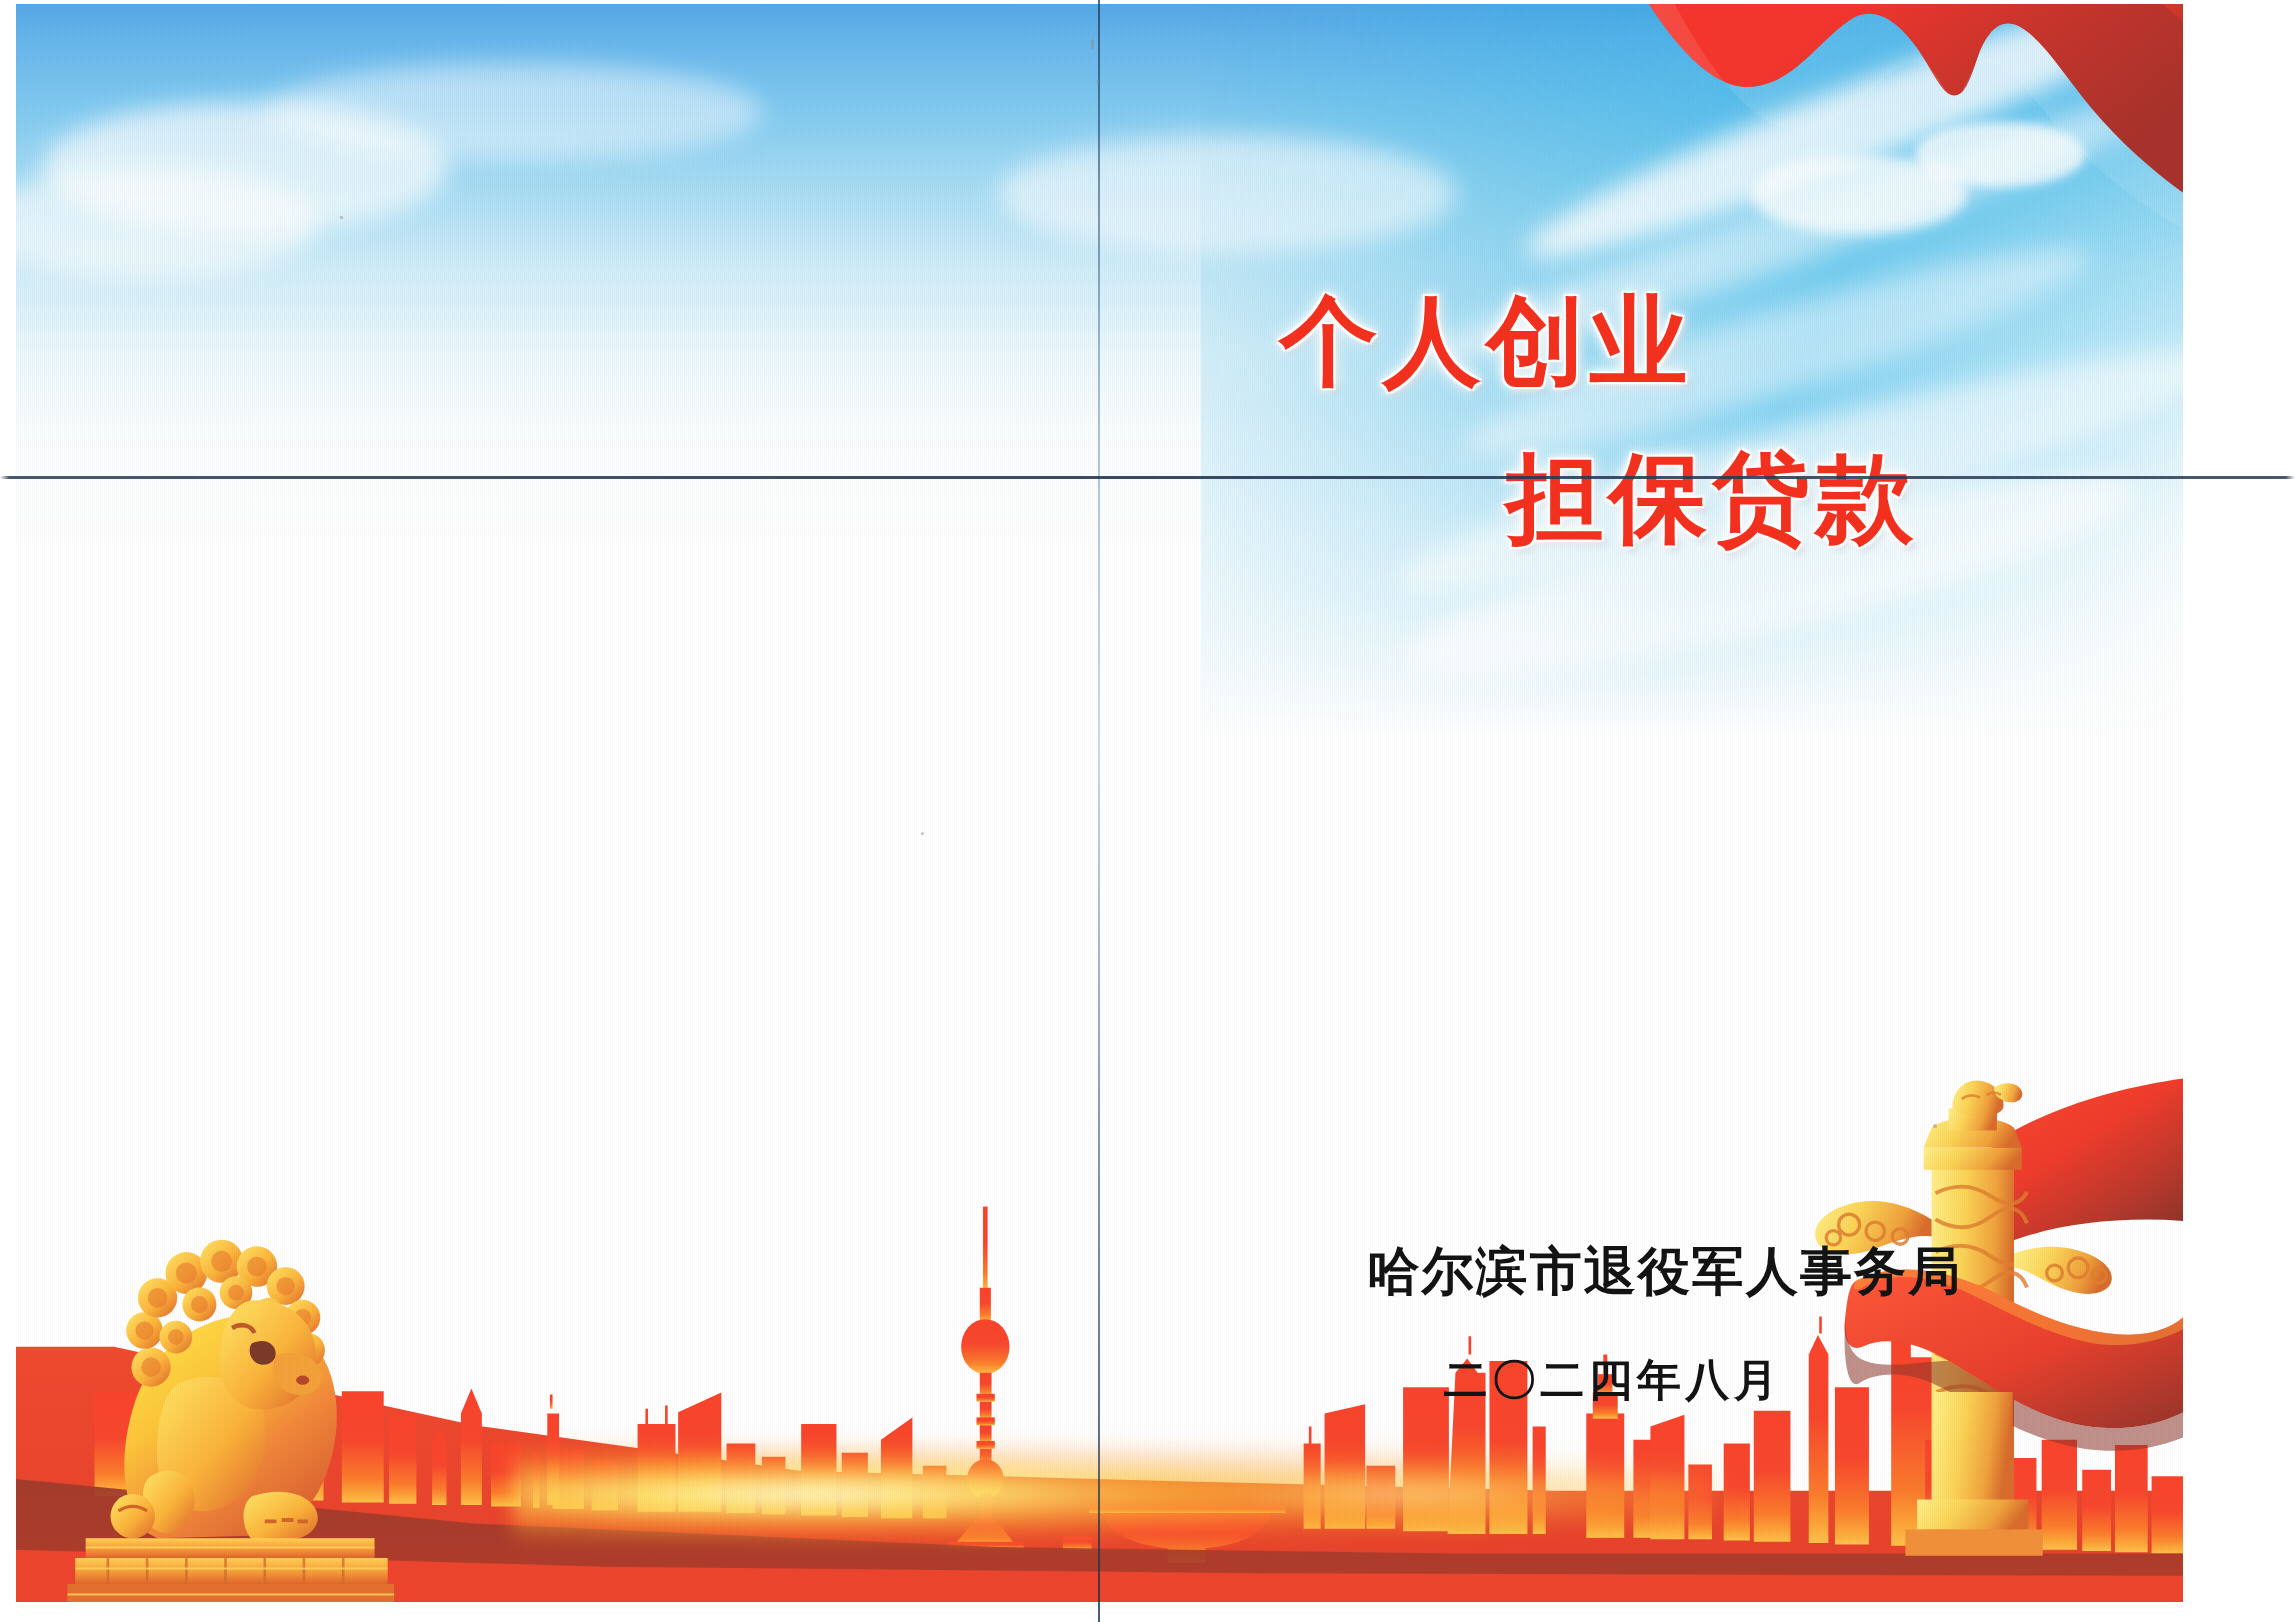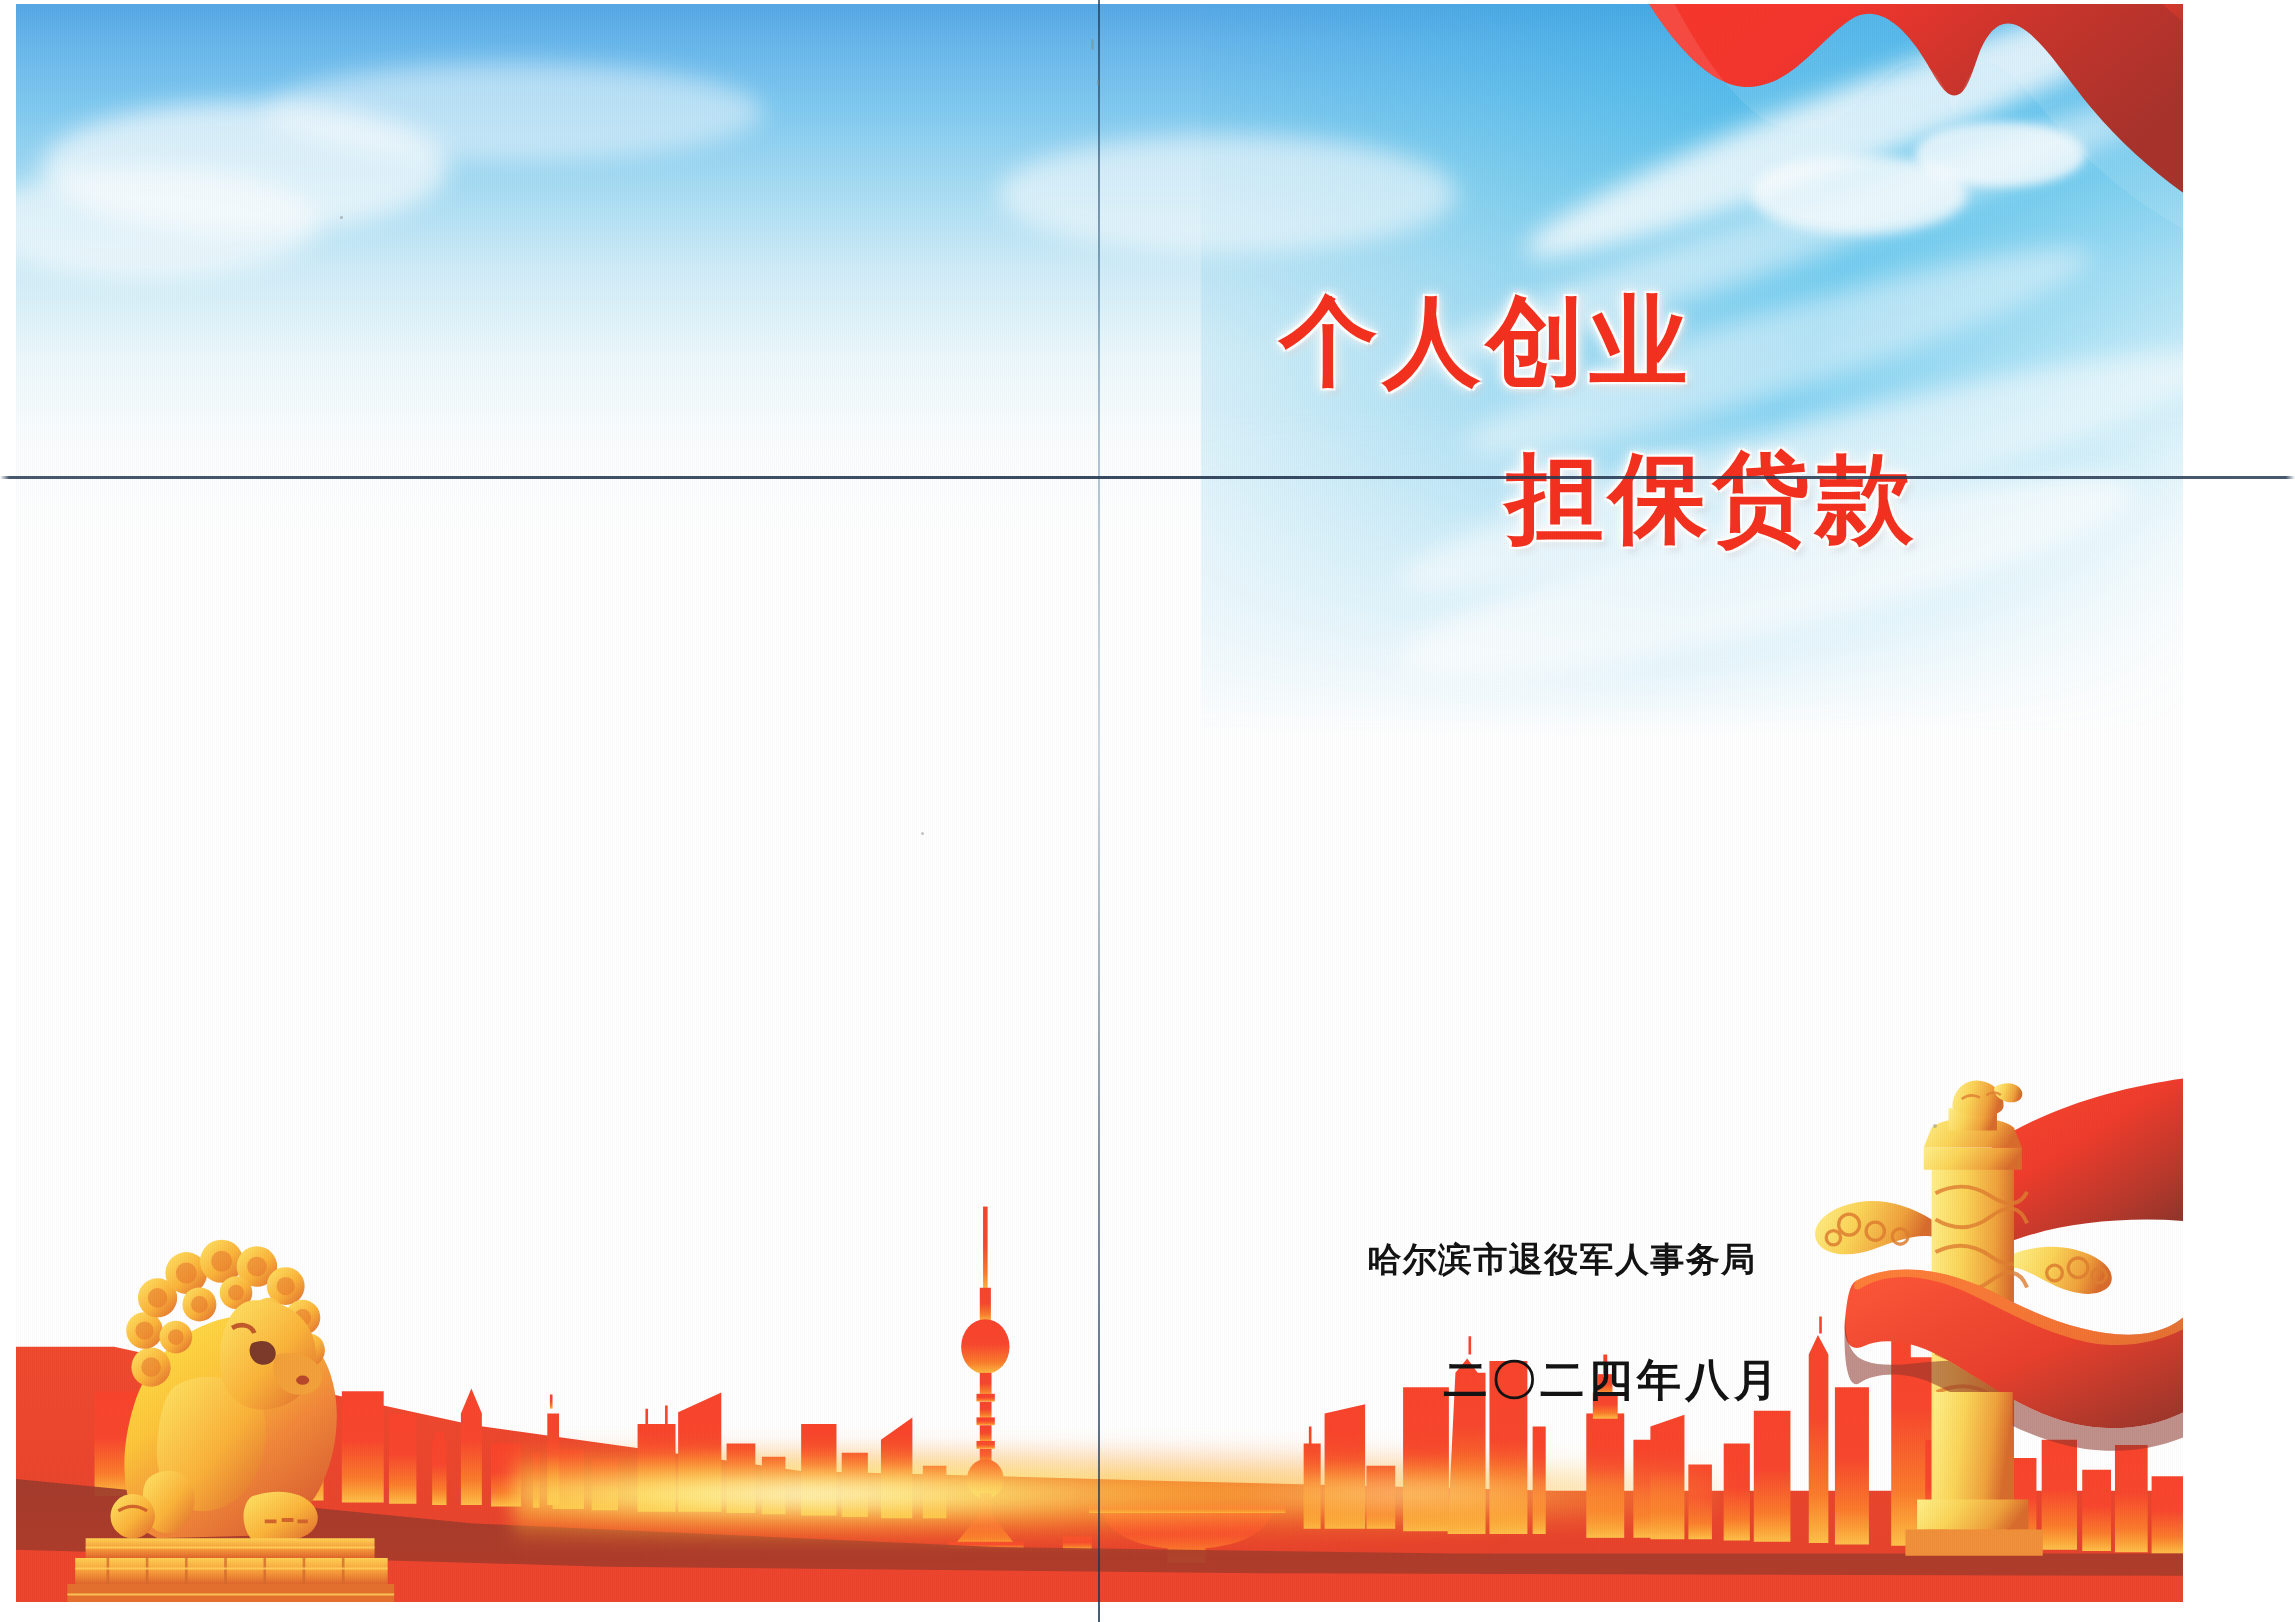--- a/index.html
+++ b/index.html
@@ -101,21 +101,21 @@
       2px 2px 0 rgba(255,255,255,.95), -2px -2px 0 rgba(255,255,255,.95),
       2px -2px 0 rgba(255,255,255,.9), -2px 2px 0 rgba(255,255,255,.9),
       3.9px 4.6px 6.5px rgba(160,170,185,.45);
   }
   .t1{left:1263px;top:288px;font-size:98px;line-height:1;}
   .t2{left:1489px;top:445px;font-size:98px;line-height:1;}
 
   .org{
     position:absolute;left:1351px;top:1233px;
     font-family:"DejaVu Sans","Liberation Sans",sans-serif;
-    font-weight:700;font-size:34px;letter-spacing:.04em;color:#131313;white-space:nowrap;
+    font-weight:700;font-size:52px;letter-spacing:.04em;color:#131313;white-space:nowrap;
   }
   .date{
     position:absolute;left:1427px;top:1347px;
     font-family:"DejaVu Sans","Liberation Sans",sans-serif;
     font-weight:700;font-size:44px;letter-spacing:.10em;color:#131313;white-space:nowrap;
   }
 
   
   .fold-v{
     position:absolute;left:1098px;top:0;width:2px;height:1623px;

